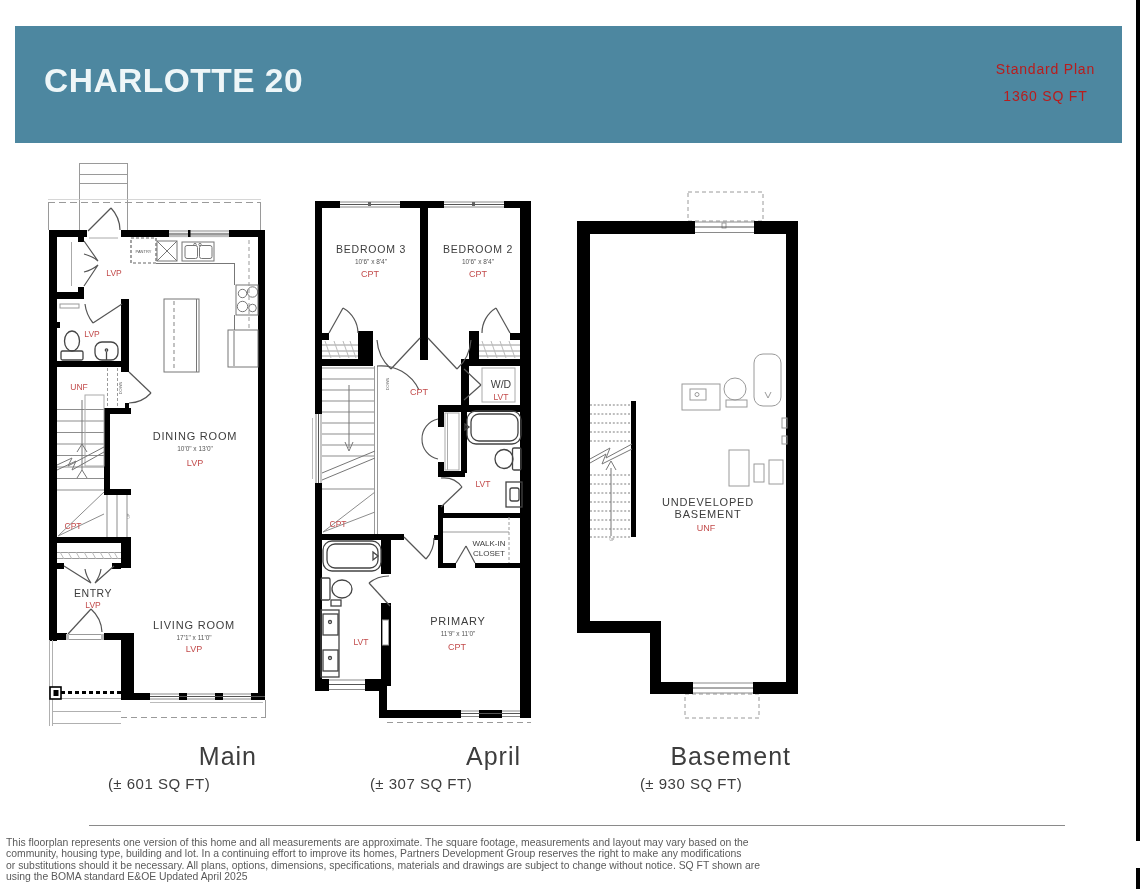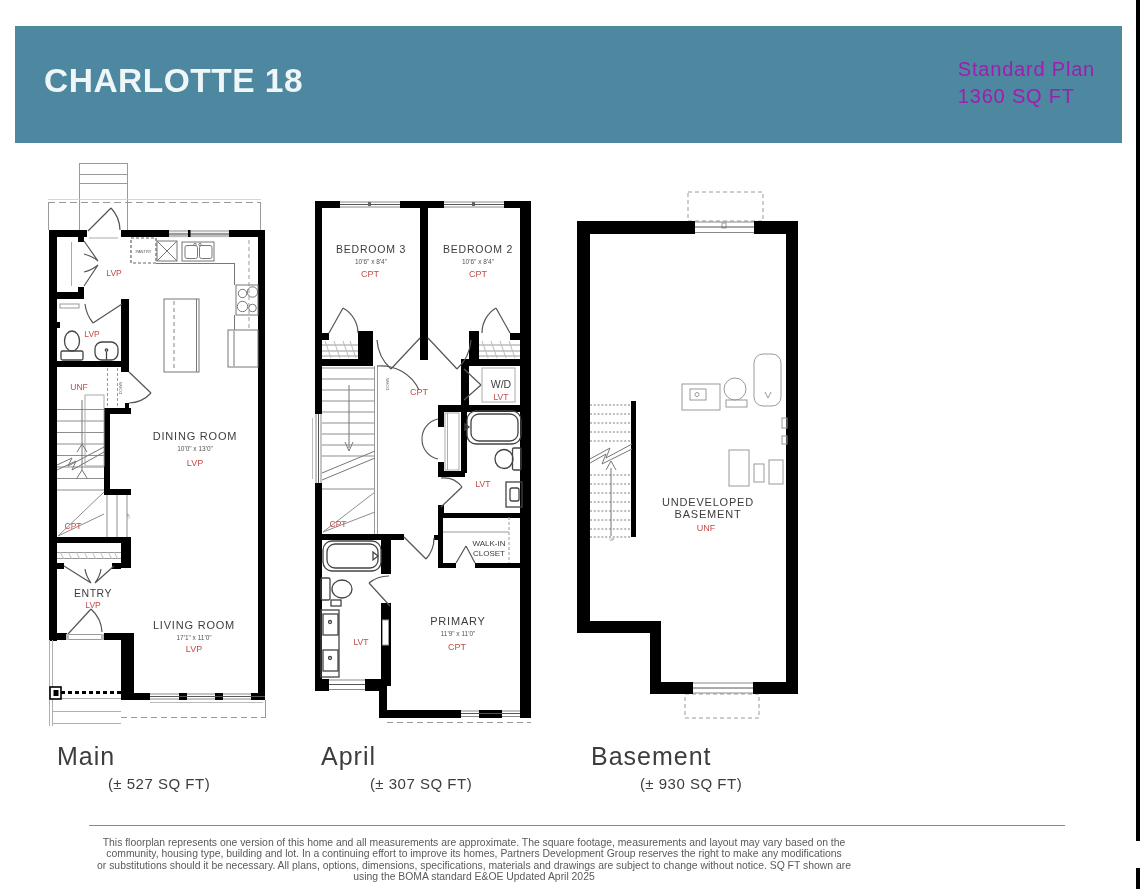--- a/index.html
+++ b/index.html
@@ -1,30 +1,30 @@
 <!DOCTYPE html>
 <html><head>
 <meta charset="utf-8">
 <style>
 html,body{margin:0;padding:0}
 body{width:1140px;height:889px;background:#fff;font-family:"Liberation Sans",sans-serif;position:relative;overflow:hidden}
 .banner{position:absolute;left:15px;top:26px;width:1107px;height:117px;background:#4d87a0}
 .title{position:absolute;left:44px;top:62px;color:#eef6f8;font-size:33.5px;font-weight:bold;letter-spacing:0.5px}
-.plan-right{position:absolute;right:45px;top:56px;text-align:left;color:#a21caf;font-size:20px;line-height:26.5px;letter-spacing:0.8px}
-.seclabel{position:absolute;color:#3d3d3d;font-size:25px;text-align:left;letter-spacing:1px}
+.plan-right{position:absolute;right:45px;top:56px;text-align:center;color:#b91c1c;font-size:14px;line-height:26.5px;letter-spacing:0.8px}
+.seclabel{position:absolute;color:#3d3d3d;font-size:25px;text-align:right;letter-spacing:1px}
 .secsub{position:absolute;color:#3d3d3d;font-size:15px;text-align:center;letter-spacing:0.5px}
 .sep{position:absolute;left:89px;top:825px;width:976px;height:1px;background:#8a8a8a}
-.footer{position:absolute;left:16px;top:837px;width:916px;text-align:center;color:#5a5a5a;font-size:10.4px;line-height:11.4px;letter-spacing:0px}
+.footer{position:absolute;left:6px;top:837px;width:916px;color:#5a5a5a;font-size:10.4px;line-height:11.4px;letter-spacing:0px}
 .rstrip1{position:absolute;left:1136px;top:0;width:4px;height:841px;background:#000}
 .rstrip2{position:absolute;left:1136px;top:868px;width:4px;height:21px;background:#000}
 </style>
 </head>
 <body>
 <div class="banner"></div>
-<div class="title">CHARLOTTE 18</div>
+<div class="title">CHARLOTTE 20</div>
 <div class="plan-right">Standard Plan<br>1360 SQ FT</div>
 
 <svg width="1140" height="889" viewBox="0 0 1140 889" style="position:absolute;left:0;top:0" fill="none" stroke="none">
 
 <g id="main">
 
   <g stroke="#9a9a9a" stroke-width="1">
     <line x1="79.5" y1="163" x2="79.5" y2="230"></line>
     <line x1="127.5" y1="163" x2="127.5" y2="230"></line>
     <line x1="79.5" y1="163.5" x2="127.5" y2="163.5"></line>
@@ -535,21 +535,21 @@
   <g font-family="Liberation Sans, sans-serif" text-anchor="middle">
     <text x="708" y="506" font-size="11" fill="#3d3d3d" letter-spacing="0.8">UNDEVELOPED</text>
     <text x="708" y="518" font-size="11" fill="#3d3d3d" letter-spacing="0.8">BASEMENT</text>
     <text x="706" y="531" font-size="9" fill="#c24b4b">UNF</text>
     <text x="612" y="541" font-size="3.5" fill="#777">UP</text>
   </g>
 </g>
 </svg>
 
 <div class="seclabel" style="left:57px;top:742px;width:200px">Main</div>
-<div class="secsub" style="left:59px;top:775px;width:200px">(± 527 SQ FT)</div>
+<div class="secsub" style="left:59px;top:775px;width:200px">(± 601 SQ FT)</div>
 <div class="seclabel" style="left:321px;top:742px;width:200px">April</div>
 <div class="secsub" style="left:321px;top:775px;width:200px">(± 307 SQ FT)</div>
 <div class="seclabel" style="left:591px;top:742px;width:200px">Basement</div>
 <div class="secsub" style="left:591px;top:775px;width:200px">(± 930 SQ FT)</div>
 
 <div class="sep"></div>
 <div class="footer">This floorplan represents one version of this home and all measurements are approximate. The square footage, measurements and layout may vary based on the<br>community, housing type, building and lot. In a continuing effort to improve its homes, Partners Development Group reserves the right to make any modifications<br>or substitutions should it be necessary. All plans, options, dimensions, specifications, materials and drawings are subject to change without notice. SQ FT shown are<br>using the BOMA standard E&amp;OE Updated April 2025</div>
 <div class="rstrip1"></div>
 <div class="rstrip2"></div>
 

